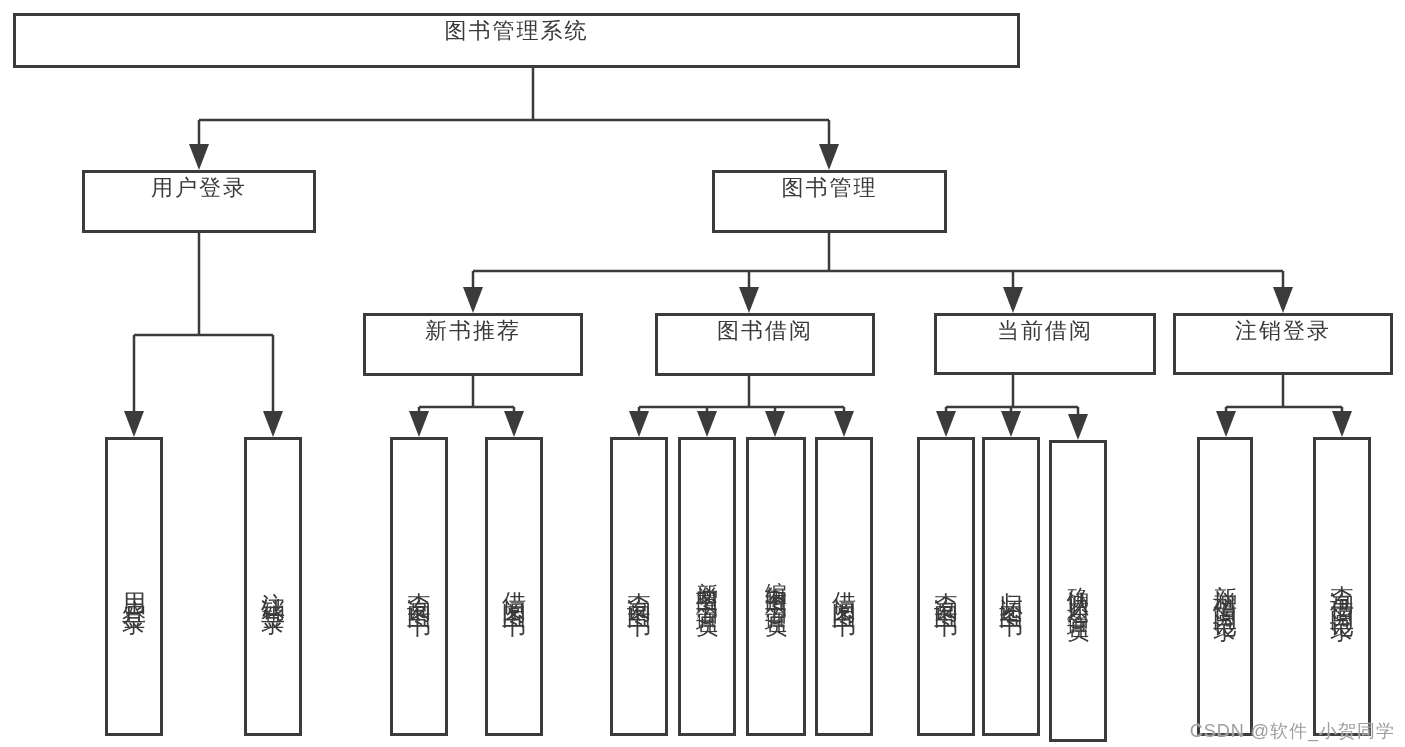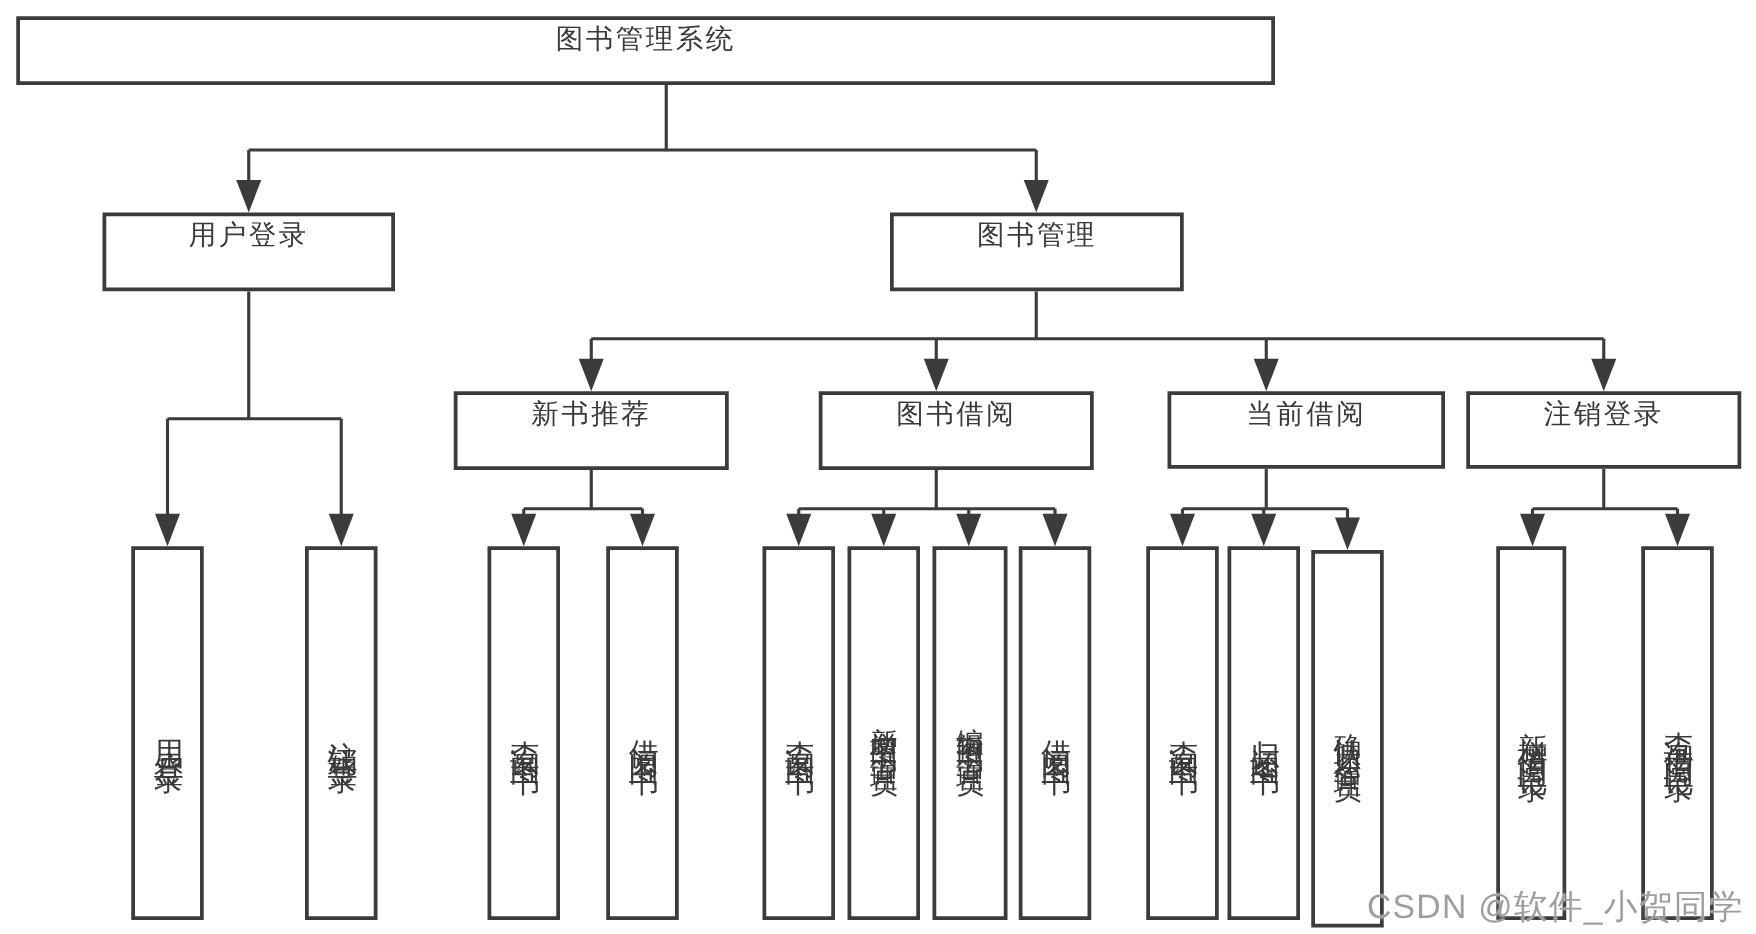--- a/index.html
+++ b/index.html
@@ -53,21 +53,21 @@
     letter-spacing: 7px;
     line-height: 1;
     color: #3a3a3a;
     white-space: nowrap;
   }
   .leaf.dense span { font-size: 22px; letter-spacing: 5px; }
   #watermark {
     position: absolute;
     right: 10px;
     bottom: 4px;
-    font-size: 27px;
+    font-size: 18px;
     letter-spacing: 1px;
     color: #9e9e9e;
     text-shadow: 0 0 2px rgba(255,255,255,0.9);
     z-index: 5;
   }
 </style>
 </head>
 <body>
 
 <div id="canvas">

